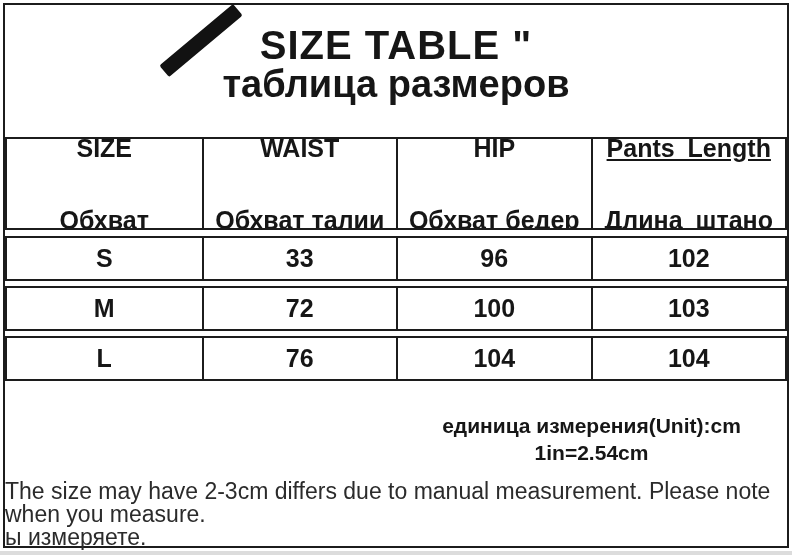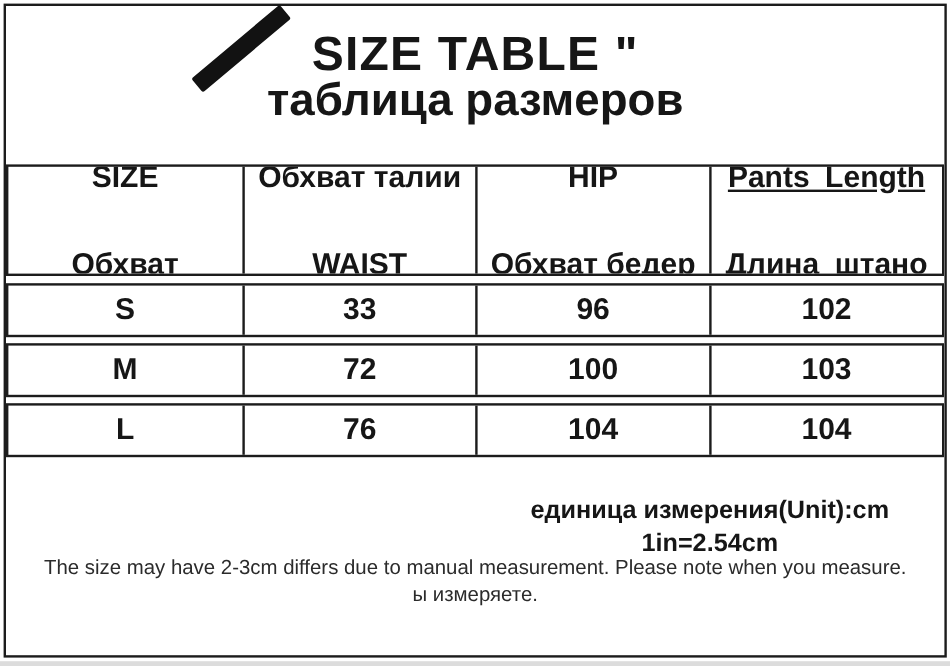--- a/index.html
+++ b/index.html
@@ -82,24 +82,24 @@
     left: 50%; top: 379px;
     width: 50%;
     text-align: center;
     font-weight: bold;
     font-size: 21px;
     line-height: 27px;
     margin-top: 28px;
   }
   .footer {
     position: absolute;
-    left: 0; top: 456px;
+    left: 0; top: 475px;
     width: 100%;
-    text-align: center;
-    font-size: 17px;
+    text-align: left;
+    font-size: 23px;
     line-height: 23px;
     color: #2b2b2b;
     font-weight: 400;
   }
 </style>
 </head>
 <body>
 
 <div class="page">
   <div class="bottom-strip"></div>
@@ -111,22 +111,22 @@
       <div class="title-en">SIZE TABLE "</div>
       <div class="title-ru">таблица размеров</div>
     </div>
 
     <div class="trow thead">
       <div class="cell">
         <div class="hline">SIZE</div>
         <div class="hline">Обхват</div>
       </div>
       <div class="cell">
+        <div class="hline">WAIST</div>
         <div class="hline">Обхват талии</div>
-        <div class="hline">WAIST</div>
       </div>
       <div class="cell">
         <div class="hline">HIP</div>
         <div class="hline">Обхват бедер</div>
       </div>
       <div class="cell">
         <div class="hline">Pants Length</div>
         <div class="hline">Длина штано</div>
       </div>
     </div>

